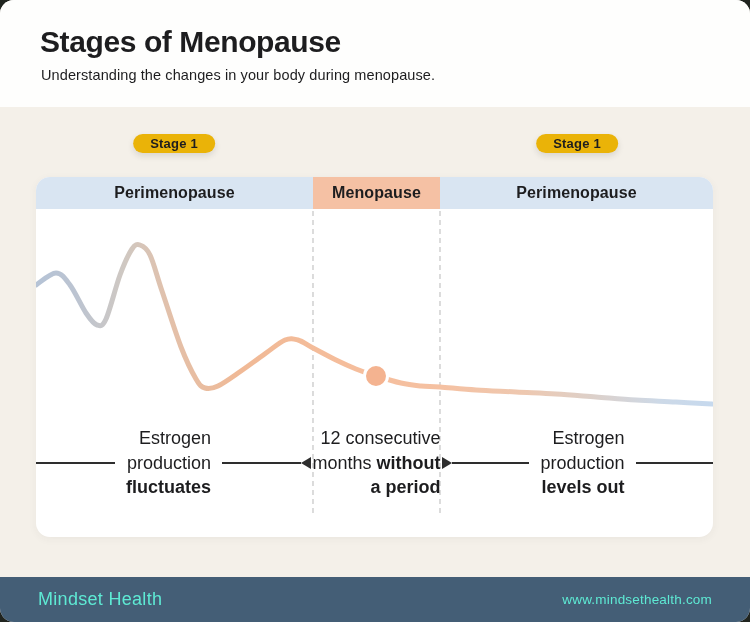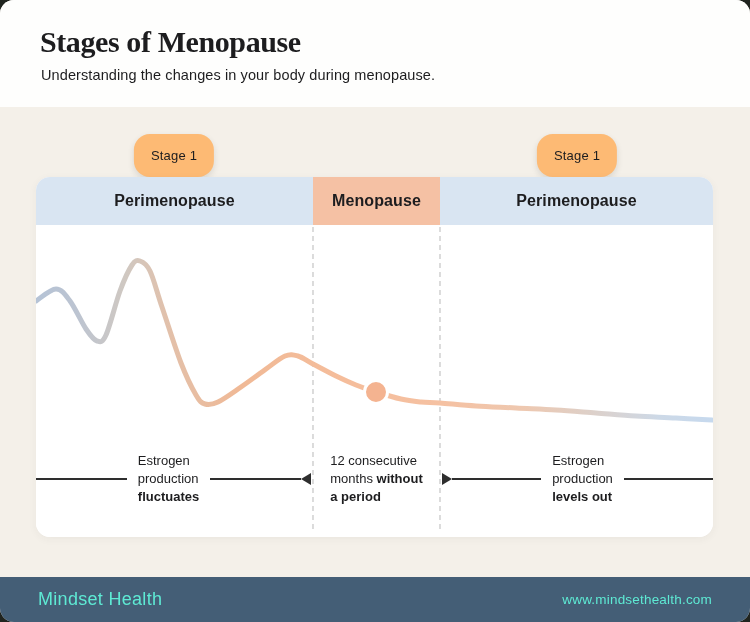--- a/index.html
+++ b/index.html
@@ -23,64 +23,64 @@
   .frame{
     position:relative;width:750px;height:622px;
     border-radius:14px;overflow:hidden;background:var(--beige);
   }
   
   .top-band{
     position:absolute;top:0;left:0;width:750px;height:107px;
     background:#fefefd;box-sizing:border-box;padding:25px 40px 0 40px;
   }
   .title{
-    font-size:30px;font-weight:bold;letter-spacing:-0.4px;margin:0;line-height:1.1;font-family:Liberation Serif, serif;
+    font-size:30px;font-weight:bold;letter-spacing:-0.4px;margin:0;line-height:1.1;
   }
   .subtitle{
     font-size:14.5px;margin:9px 0 16px 1px;letter-spacing:0.1px;
   }
   
   .mid-band{
     position:absolute;top:107px;left:0;width:750px;height:470px;
     background:var(--beige);
   }
   .pill{
     position:absolute;top:27px;transform:translateX(-50%);
-    background:#fdba74;border-radius:16px;
-    padding:14px 17px;font-size:13px;font-weight:normal;letter-spacing:0.2px;
+    background:#eab308;border-radius:16px;
+    padding:2px 17px;font-size:13px;font-weight:bold;letter-spacing:0.2px;
     box-shadow:0 3px 6px rgba(40,40,40,0.13);
     white-space:nowrap;
   }
   .pill.p1{left:174px;} .pill.p2{left:375px;} .pill.p3{left:577px;}
   .card{
     position:absolute;left:36px;top:70px;width:677px;height:360px;
     background:#ffffff;border-radius:14px;overflow:hidden;
     box-shadow:0 2px 8px rgba(60,60,60,0.05);
   }
-  .card-header{display:flex;height:48px;}
+  .card-header{display:flex;height:32px;}
   .card-header .cell{
     display:flex;align-items:center;justify-content:center;
     font-size:16px;font-weight:bold;letter-spacing:0.1px;
   }
   .cell.peri{width:277px;background:var(--blue);}
   .cell.meno{width:127px;background:var(--salmon);}
   .cell.post{width:273px;background:var(--blue);}
   .card-body{position:relative;width:677px;height:312px;background:#ffffff;}
   .card-body svg{position:absolute;left:0;top:0;}
   
   .note{
     position:absolute;top:218px;height:72px;
     display:flex;align-items:center;z-index:2;
   }
   .note.left{left:0;width:277px;}
   .note.middle{left:277px;width:127px;justify-content:center;}
   .note.right{left:404px;width:273px;}
   .note .rule{flex:1;height:0;border-top:2px solid var(--arrow);}
   .note .txt{
-    font-size:13px;line-height:1.38;text-align:left;
+    font-size:18px;line-height:1.38;text-align:right;
     padding:0 11px;white-space:nowrap;
   }
   .note .txt b{font-weight:bold;}
   .tri-left{
     width:0;height:0;border-top:6px solid transparent;border-bottom:6px solid transparent;
     border-right:10px solid var(--arrow);margin-right:2px;
   }
   .tri-right{
     width:0;height:0;border-top:6px solid transparent;border-bottom:6px solid transparent;
     border-left:10px solid var(--arrow);margin-left:2px;

